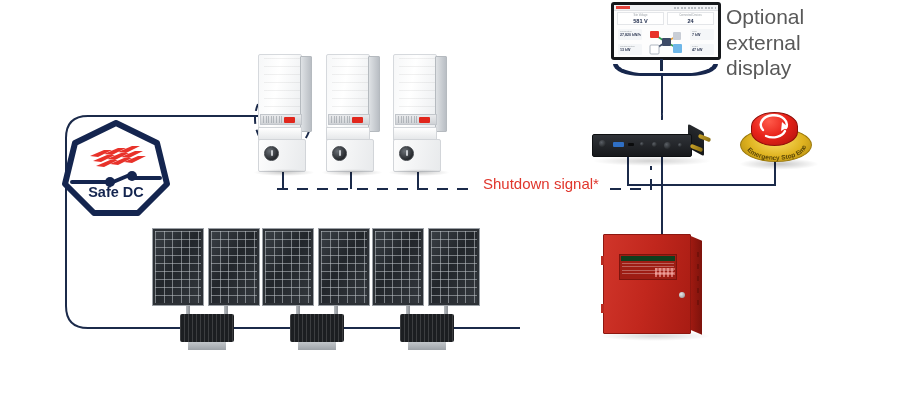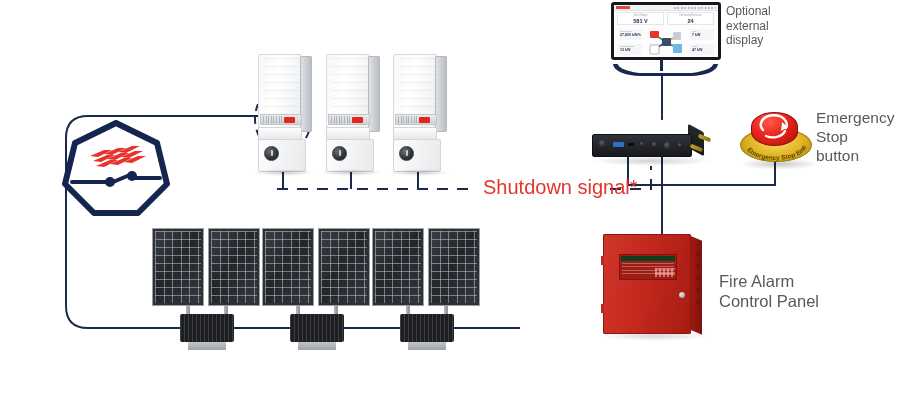--- a/index.html
+++ b/index.html
@@ -8,25 +8,25 @@
     width:900px;height:410px;
     background:#ffffff;
     font-family:"Liberation Sans", sans-serif;
     overflow:hidden;
     position:relative;
   }
   #stage{position:relative;width:900px;height:410px;}
   #wires{position:absolute;left:0;top:0;width:900px;height:410px;}
 
   .lbl{position:absolute;color:#595959;line-height:1.22;white-space:pre-line;}
-  .lbl-optional{left:726px;top:4px;font-size:12px;}
+  .lbl-optional{left:726px;top:4px;font-size:21px;}
   .lbl-one{left:507px;top:88px;font-size:17px;}
   .lbl-estop{left:816px;top:109px;font-size:15.5px;}
   .lbl-fire{left:719px;top:271px;font-size:16.5px;}
-  .lbl-shutdown{left:483px;top:175px;font-size:20px;color:#e0362c;}
+  .lbl-shutdown{left:483px;top:175px;font-size:15px;color:#e0362c;}
   .caption{position:absolute;left:143px;top:367px;font-size:22px;color:#2b3a5c;letter-spacing:.1px;}
 
   
   .safedc{position:absolute;left:60px;top:120px;width:112px;height:96px;}
   .safedc svg{display:block;}
   .safedc .sd-text{position:absolute;left:0;top:64px;width:112px;text-align:center;
     font-size:14.5px;font-weight:bold;color:#14254f;}
 
   
   .inv{position:absolute;width:62px;height:118px;}
@@ -200,20 +200,21 @@
         <polygon points="47,39 61,33 69,33 55,40"></polygon>
         <polygon points="61,37 75,31 83,31 69,38"></polygon>
         <polygon points="36,46 50,40 58,40 44,47"></polygon>
         <polygon points="50,44 64,38 72,38 58,45"></polygon>
         <polygon points="64,42 78,36 86,36 72,43"></polygon>
       </g>
       <path d="M 12,62 L 49,62 M 53,62 L 72,54 M 72,58 L 100,58" stroke="#14254f" stroke-width="4" fill="none" stroke-linecap="round"></path>
       <circle cx="50" cy="62" r="5" fill="#14254f"></circle>
       <circle cx="72" cy="56" r="5" fill="#14254f"></circle>
     </svg>
+    <div class="sd-text">Safe DC</div>
   </div>
 
   <div class="inv" style="left:254px;top:54px;">
     <div class="body">
         <div class="fins"></div>
       </div>
     <div class="side"></div>
     <div class="strip"></div>
     <div class="logotxt"></div>
     <div class="logo"></div>
@@ -388,21 +389,16 @@
     <div class="win"></div>
     <div class="winled"></div>
     <div class="rows"></div>
     <div class="keys"></div>
     <div class="lock"></div>
   </div>
 
   <div class="lbl lbl-optional">Optional
 external
 display</div>
-  <div class="lbl lbl-estop">Emergency
-Stop
-button</div>
-  <div class="lbl lbl-fire">Fire Alarm
-Control Panel</div>
   <div class="lbl lbl-shutdown">Shutdown signal*</div>
 
 
 </div>
 
 </body></html>

